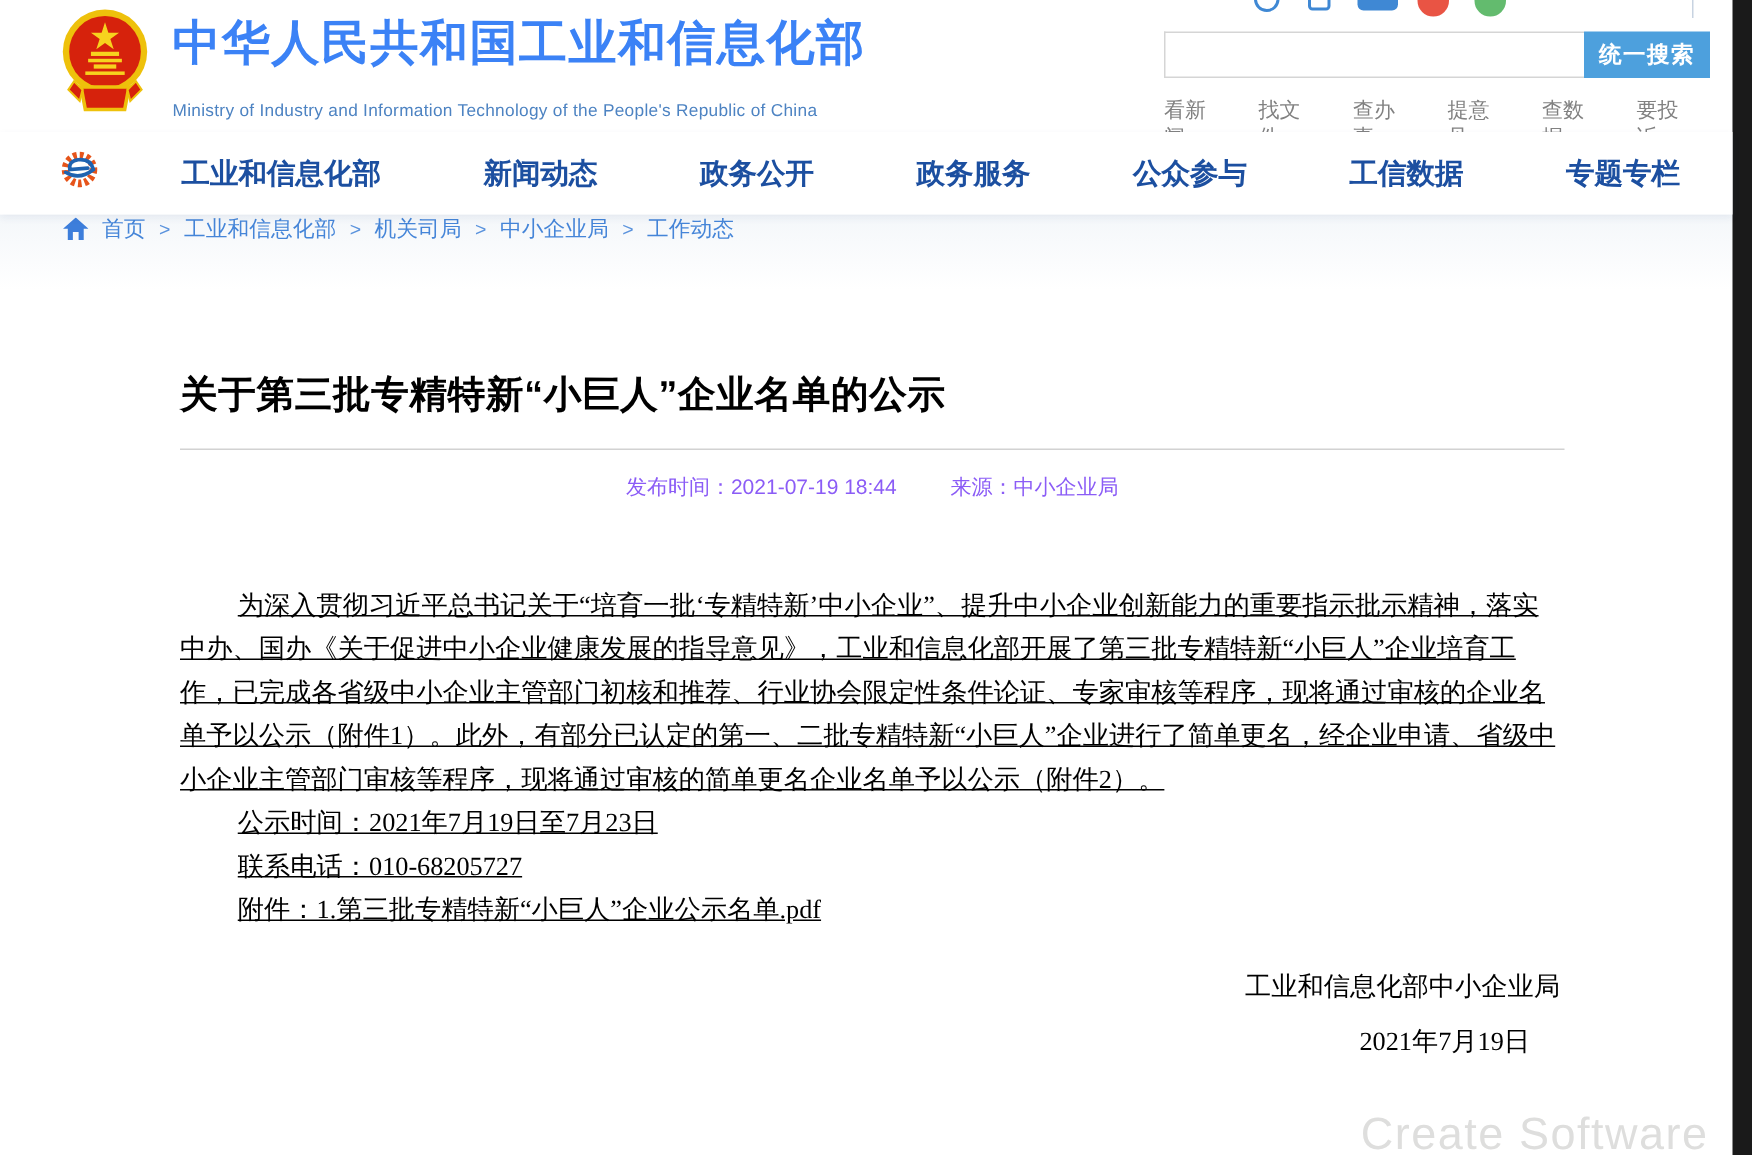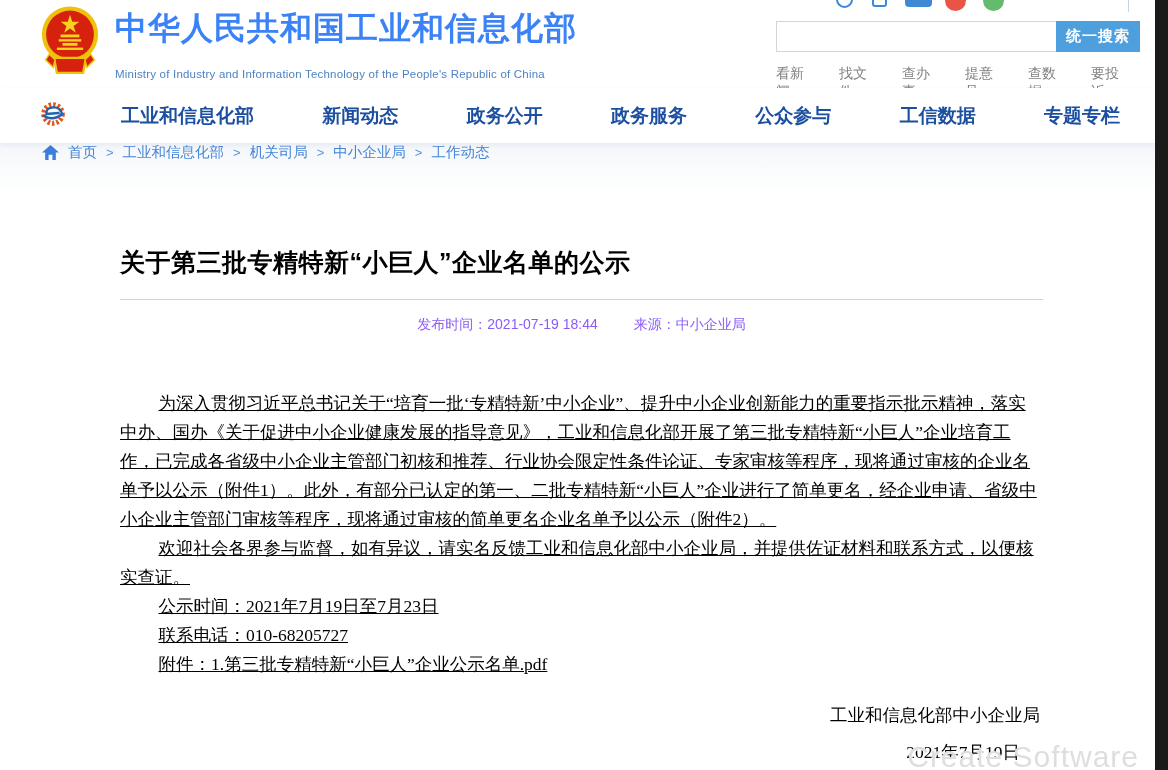--- a/index.html
+++ b/index.html
@@ -158,21 +158,20 @@
     <main class="article">
       <h1 class="article-title">关于第三批专精特新“小巨人”企业名单的公示</h1>
       <hr class="title-divider">
       <div class="article-meta">
         <span class="meta-time">发布时间：2021-07-19 18:44</span>
         <span class="meta-src">来源：中小企业局</span>
       </div>
 
       <div class="article-body">
         <p class="p-indent">为深入贯彻习近平总书记关于“培育一批‘专精特新’中小企业”、提升中小企业创新能力的重要指示批示精神，落实中办、国办《关于促进中小企业健康发展的指导意见》，工业和信息化部开展了第三批专精特新“小巨人”企业培育工作，已完成各省级中小企业主管部门初核和推荐、行业协会限定性条件论证、专家审核等程序，现将通过审核的企业名单予以公示（附件1）。此外，有部分已认定的第一、二批专精特新“小巨人”企业进行了简单更名，经企业申请、省级中小企业主管部门审核等程序，现将通过审核的简单更名企业名单予以公示（附件2）。</p>
-        <p class="p-indent">欢迎社会各界参与监督，如有异议，请实名反馈工业和信息化部中小企业局，并提供佐证材料和联系方式，以便核实查证。</p>
         <p class="p-indent">公示时间：2021年7月19日至7月23日</p>
         <p class="p-indent">联系电话：010-68205727</p>
         <p class="p-indent attach">附件：1.第三批专精特新“小巨人”企业公示名单.pdf</p>
 
         <div class="signature">工业和信息化部中小企业局</div>
         <div class="sign-date">2021年7月19日</div>
       </div>
     </main>
 
     <div class="watermark">Create Software</div>

